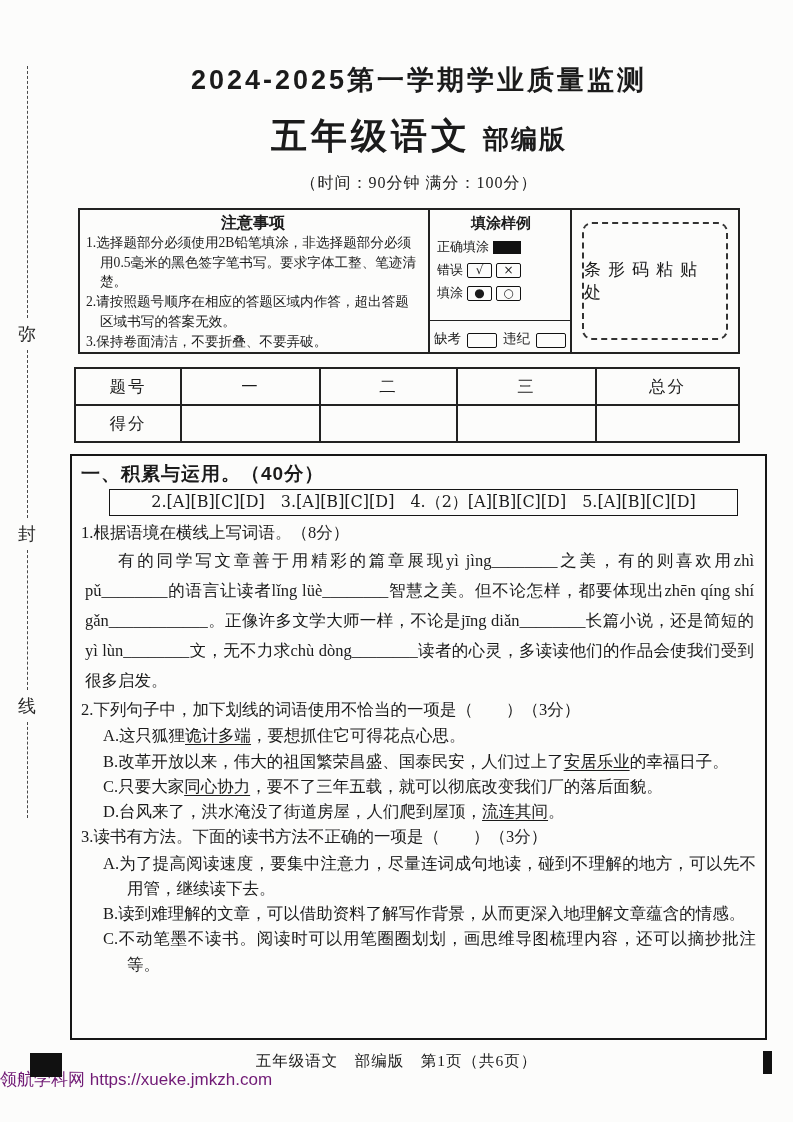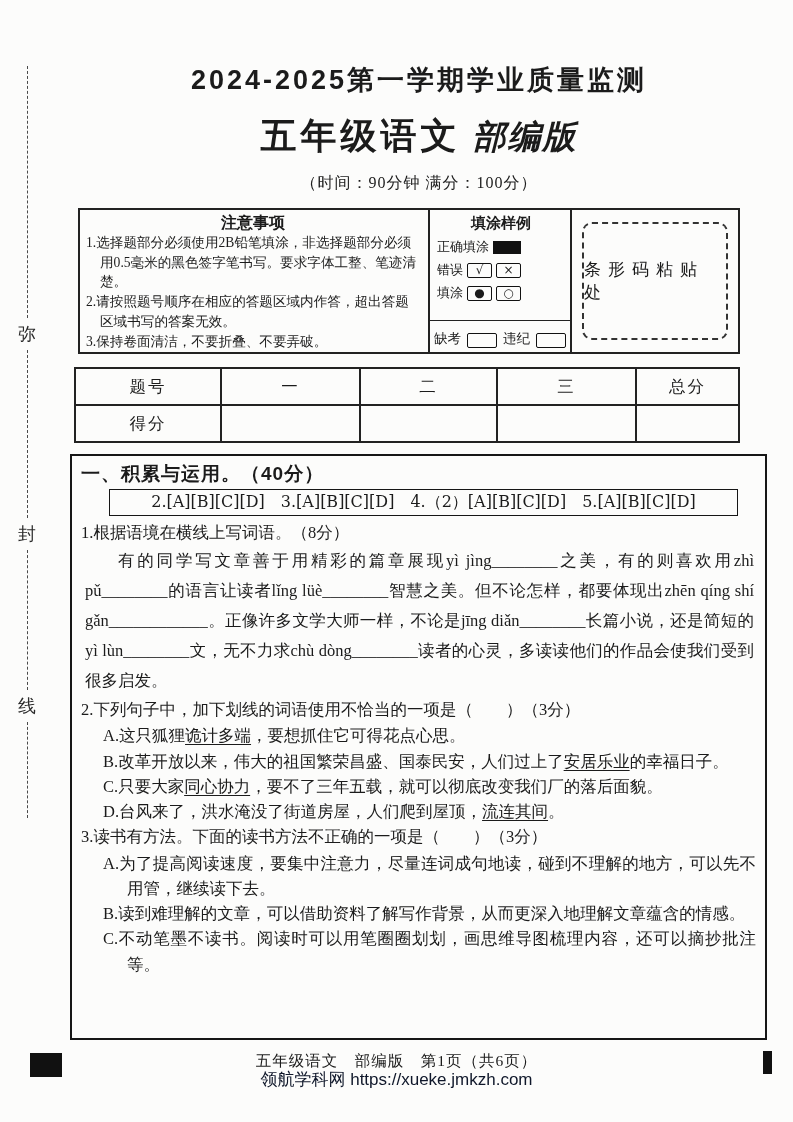--- a/index.html
+++ b/index.html
@@ -20,21 +20,21 @@
   .seal .seg.s3{ height:140px; } .seal .seg.s4{ height:96px; }
   .seal .ch { font-size:18px; color:#2a2a2a; line-height:1; }
 
   
   .content { position:absolute; left:70px; top:0; width:698px; }
 
   .header { text-align:center; padding-top:62px; font-family:"Liberation Sans","DejaVu Sans",sans-serif; }
   .title1 { font-size:27px; font-weight:bold; letter-spacing:3px; }
   .title2 { margin-top:14px; }
   .title2 .subject { font-size:36px; font-weight:bold; letter-spacing:4px; }
-  .title2 .edition { font-size:33px; font-weight:bold; margin-left:12px; letter-spacing:2px;font-style:italic; }
+  .title2 .edition { font-size:26px; font-weight:bold; margin-left:12px; letter-spacing:2px; }
   .meta { font-family:"Liberation Serif","DejaVu Serif",serif; font-size:16px; margin-top:12px; letter-spacing:1px; }
 
   
   .notice-box {
     margin:14px 0 0 8px; width:662px; height:146px;
     border:2px solid #222; display:flex; background:#fcfcfb;
   }
   .notice-left { width:348px; padding:3px 8px 0 6px; }
   .notice-title { text-align:center; font-weight:bold; font-size:16px;
     font-family:"Liberation Sans","DejaVu Sans",sans-serif; line-height:1.25; }
@@ -55,43 +55,43 @@
   .barcode-area {
     width:100%; height:100%; border:2px dashed #333; border-radius:10px;
     display:flex; align-items:center; justify-content:center;
     font-size:17px; letter-spacing:7px;
   }
 
   
   table.score { border-collapse:collapse; margin:13px 0 0 4px; width:666px; }
   table.score td { border:2px solid #222; height:37px; text-align:center;
     font-size:16.5px; letter-spacing:2px; }
-  table.score td.c0 { width:146px; } table.score td.c1 { width:139px; }
+  table.score td.c0 { width:106px; } table.score td.c1 { width:139px; }
   table.score td.c2 { width:137px; } table.score td.c3 { width:139px; }
 
   
   .main-box { margin-top:11px; width:697px; min-height:586px; border:2px solid #161616;
     padding:4px 9px 6px 9px; }
   .sec-heading { font-size:19px; font-weight:bold; letter-spacing:1px;
     font-family:"Liberation Sans","DejaVu Sans",sans-serif; line-height:1.45; }
   .bubble-box { border:1.6px solid #161616; margin:1px 18px 4px 28px; text-align:center;
     font-size:16px; padding:2px 0; font-family:"DejaVu Serif",serif; }
   .stem { font-size:16.5px; line-height:1.6; }
   .passage { font-size:16.5px; line-height:1.82; text-align:justify;
     text-indent:2em; padding:0 2px 1px 4px; }
   .opt { font-size:16.5px; line-height:1.53; padding-left:46px; text-indent:-24px;
     text-align:justify; }
   .opt u { text-underline-offset:3px; }
 
   
   .footer-line { position:absolute; top:1051px; left:0; width:100%; text-align:center;
     font-size:15.5px; letter-spacing:1px; }
-  .watermark { position:absolute; top:1068px; left:0; width:100%; text-align:center;
+  .watermark { position:absolute; top:1068px; left:0; width:100%; 
     font-family:"Liberation Sans","DejaVu Sans",sans-serif;
-    font-size:17px; color:#0f172a; }
+    font-size:17px; color:#701a75; }
   .mark-left { position:absolute; left:30px; top:1053px; width:32px; height:24px; background:#111; }
   .mark-right { position:absolute; left:763px; top:1051px; width:9px; height:23px; background:#111; }
 </style>
 </head>
 <body>
 
 <div class="page">
 
   <div class="seal">
     <span class="seg s1"></span>

